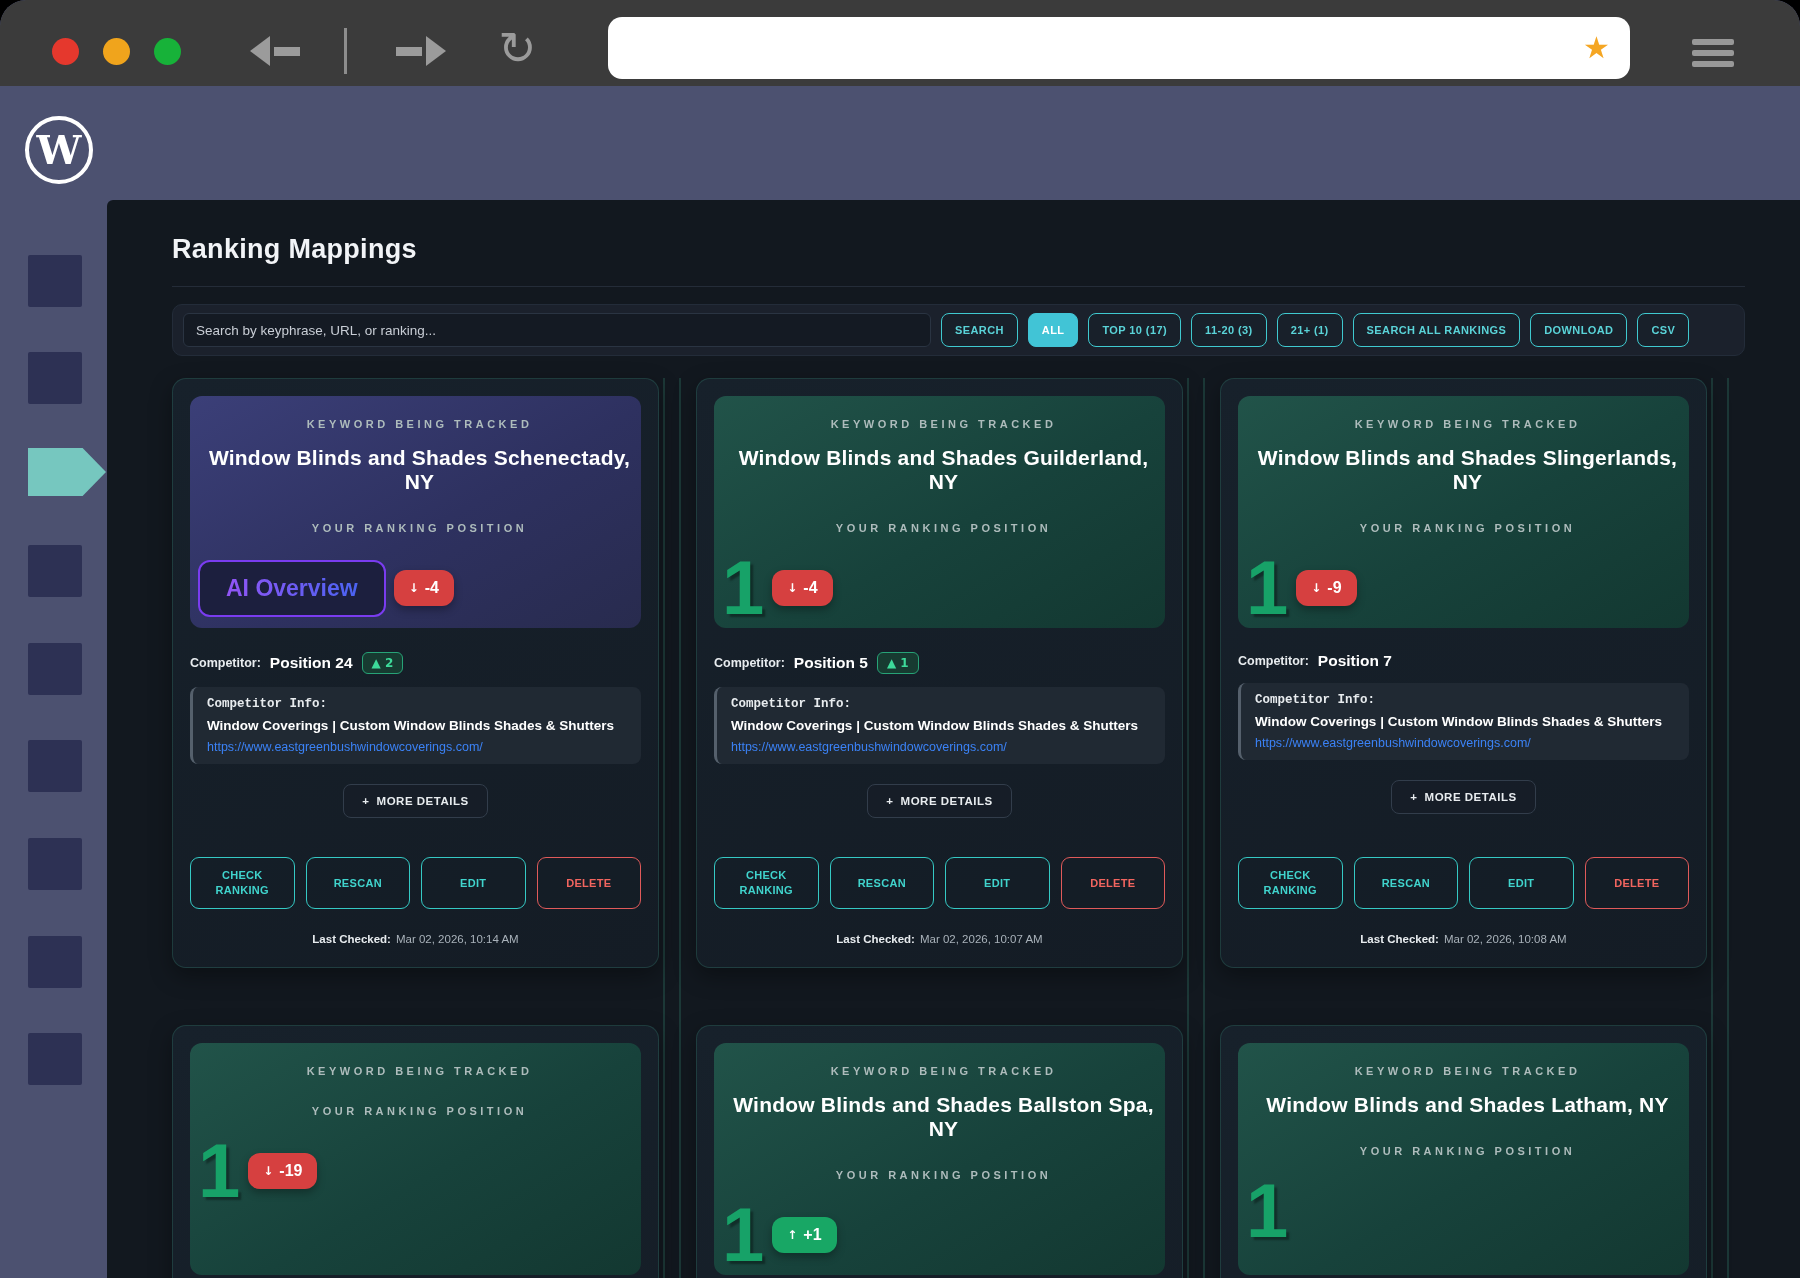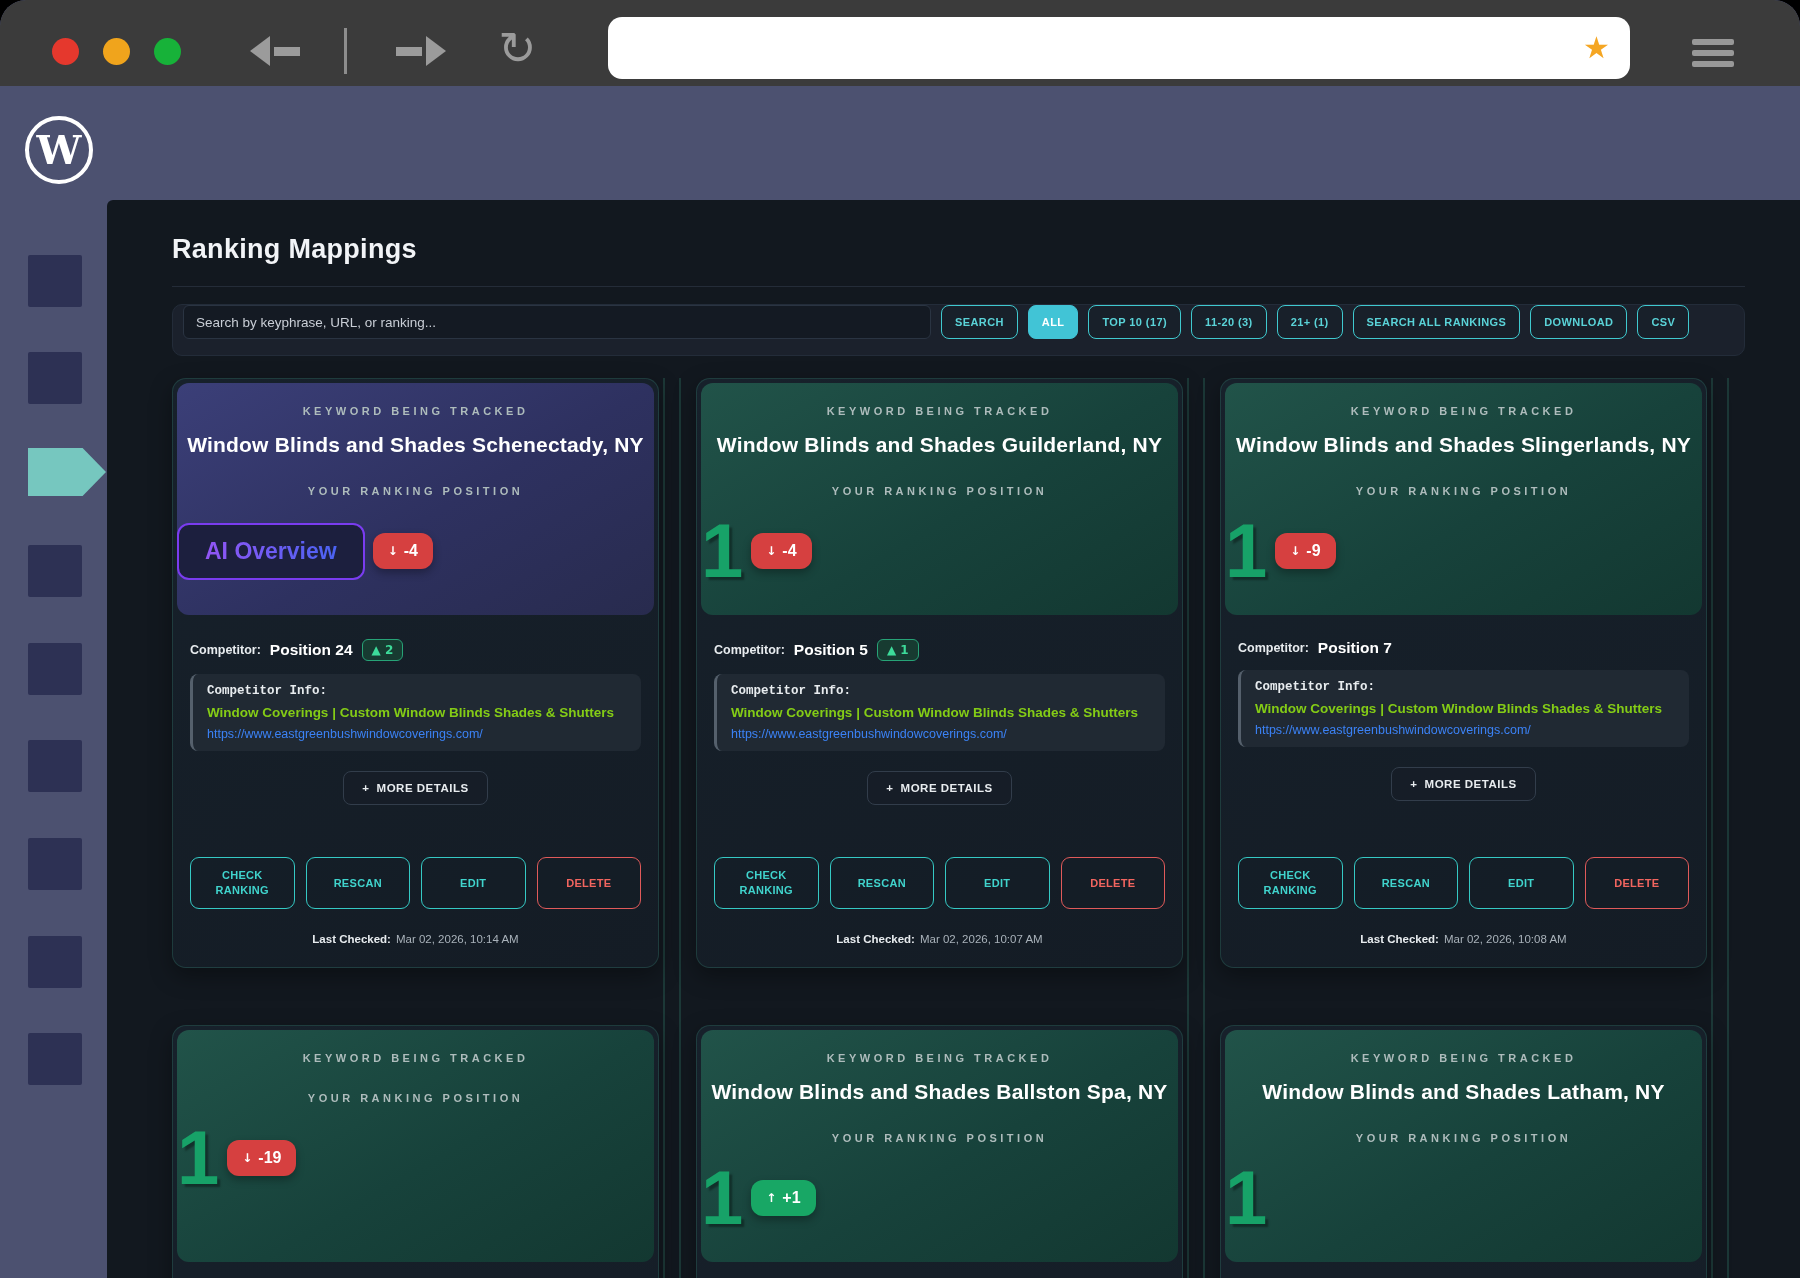--- a/index.html
+++ b/index.html
@@ -48,40 +48,40 @@
 
   
   .main { position:absolute; left:107px; top:200px; width:1693px; height:1078px; background:#12181f;
           border-top-left-radius:6px; overflow:hidden; }
   .page-title { position:absolute; left:65px; top:34px; font-size:27px; font-weight:bold; color:#f2f4f7;
                 letter-spacing:.3px; }
   .title-divider { position:absolute; left:65px; top:86px; width:1573px; height:1px; background:#242c38; }
 
   
   .toolbar { position:absolute; left:65px; top:104px; width:1573px; height:52px; background:#1b212c;
-             border:1px solid #232c39; border-radius:10px; display:flex; align-items:flex-start;
+             border:1px solid #232c39; border-radius:10px; display:flex; align-items:center;
              gap:10px; padding:0 10px; }
   .search-input { width:748px; height:34px; background:#141a23; border:1px solid #2a3442;
                   border-radius:6px; color:#e3e7ec; font-size:13.5px; padding:0 12px; outline:none;
                   font-family:"Liberation Sans", sans-serif; }
   .search-input::placeholder { color:#c9ced6; opacity:1; }
   .tbtn { height:34px; border-radius:8px; border:1.5px solid #3fc9cf; background:rgba(20,32,40,.35);
           color:#5ad3d8; font-size:11px; font-weight:bold; letter-spacing:.4px; padding:0 13px;
           cursor:pointer; font-family:"Liberation Sans", sans-serif; white-space:nowrap; }
   .tbtn.active { background:#41c4d6; color:#fff; border-color:#41c4d6; }
 
   
   .cards-grid { position:absolute; left:65px; top:178px; width:1535px;
                 display:grid; grid-template-columns:repeat(3,1fr); column-gap:37px; row-gap:57px; }
   .col-line { position:absolute; width:2px; top:178px; height:900px; background:rgba(45,110,95,.38); }
 
   .card { position:relative; height:590px; background:linear-gradient(160deg,#17212b,#141c25);
           border:1px solid rgba(48,110,100,.38); border-radius:14px;
           box-shadow:0 8px 22px rgba(0,0,0,.35); }
-  .card-header { margin:4px; height:232px; border-radius:12px; text-align:center; padding-top:22px; }
+  .card-header { margin:17px; height:232px; border-radius:12px; text-align:center; padding-top:22px;padding-left:8px; }
   .card-header.theme-green { background:linear-gradient(150deg,#215349 0%,#17423b 55%,#133831 100%); }
   .card-header.theme-purple { background:linear-gradient(150deg,#3b3f78 0%,#2e3160 55%,#282b4e 100%); }
   .mini-label { font-size:11px; font-weight:bold; letter-spacing:3.5px; color:#aebcbc; }
   .keyword-title { font-size:21px; font-weight:bold; color:#fff; margin:16px 8px 0; letter-spacing:.2px; }
   .rank-label { margin-top:28px; }
   .pos-row { margin-top:8px; height:92px; display:flex; align-items:center; justify-content:flex-start; gap:8px; }
   .pos-number { font-size:76px; font-weight:bold; color:#17a268; line-height:86px;
                 text-shadow:3px 3px 2px rgba(0,0,0,.35); }
   .change-badge { display:inline-flex; align-items:center; gap:6px; padding:9px 15px; border-radius:12px;
                   font-size:16px; font-weight:bold; color:#fff; box-shadow:0 4px 8px rgba(0,0,0,.3); }
@@ -96,21 +96,21 @@
 
   .competitor-row { margin:24px 0 0 17px; display:flex; align-items:center; }
   .comp-label { font-size:12.5px; font-weight:bold; color:#e8ecef; }
   .comp-pos { font-size:15.5px; font-weight:bold; color:#fff; margin-left:9px; }
   .comp-change { margin-left:9px; padding:3px 9px; border-radius:6px; border:1.5px solid #27a377;
                  background:#173b31; color:#3ddb9a; font-size:12px; font-weight:bold;
                  font-family:"DejaVu Sans", sans-serif; }
   .info-box { margin:13px 17px 0; background:#202933; border-left:3px solid #55606c; border-radius:8px;
               padding:10px 14px; }
   .info-label { font-size:12.5px; font-weight:bold; color:#e8ecef;font-family:Liberation Mono, monospace; }
-  .info-title { font-size:13.5px; font-weight:bold; color:#84cc16; margin-top:7px; }
+  .info-title { font-size:13.5px; font-weight:bold; color:#ffffff; margin-top:7px; }
   .info-url { font-size:12.5px; color:#3b82f6; margin-top:7px; text-decoration:none; display:block;
               cursor:pointer; }
   .more-details-wrap { text-align:center; margin-top:20px; }
   .more-details { display:inline-flex; gap:7px; align-items:center; padding:10px 18px; background:#161d27;
                   border:1px solid #323d4b; border-radius:8px; color:#e8ecef; font-size:11.5px;
                   font-weight:bold; letter-spacing:.5px; cursor:pointer;
                   font-family:"Liberation Sans", sans-serif; }
   .actions-row { position:absolute; left:17px; right:17px; bottom:58px; display:grid;
                  grid-template-columns:repeat(4,1fr); gap:11px; }
   .act-btn { height:52px; border-radius:9px; border:1.5px solid #35c9c4; color:#40d4cd;

